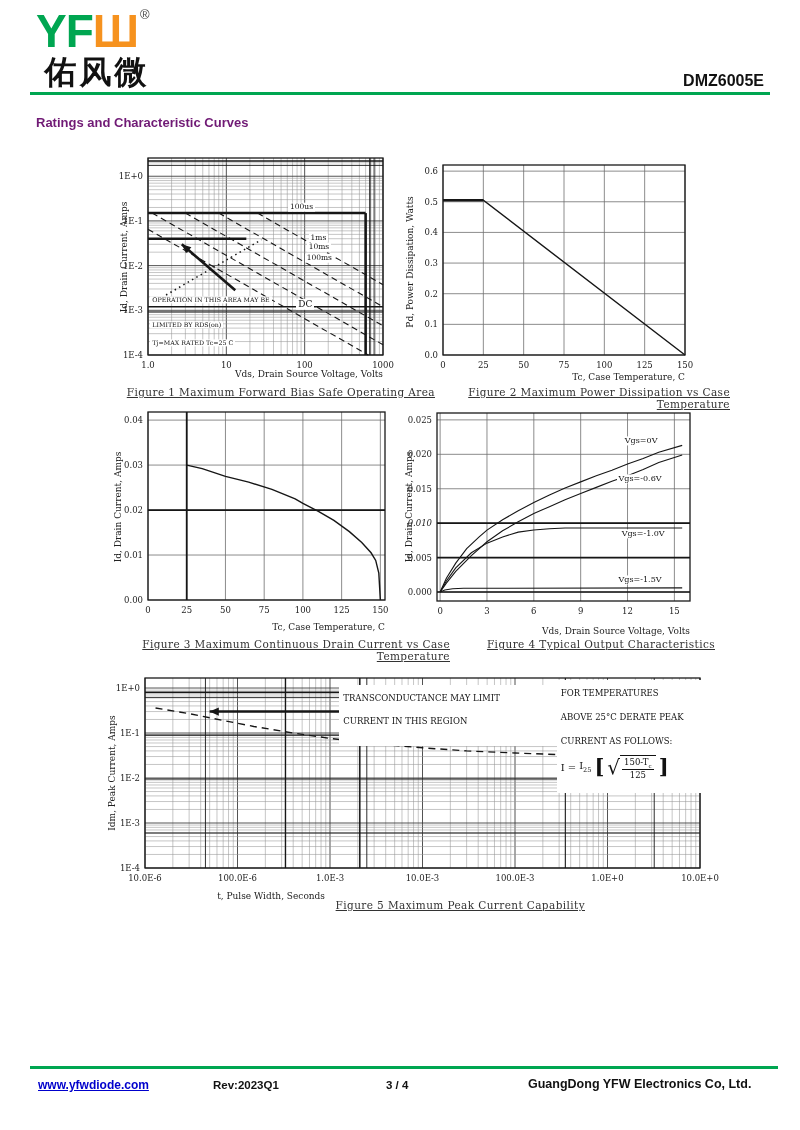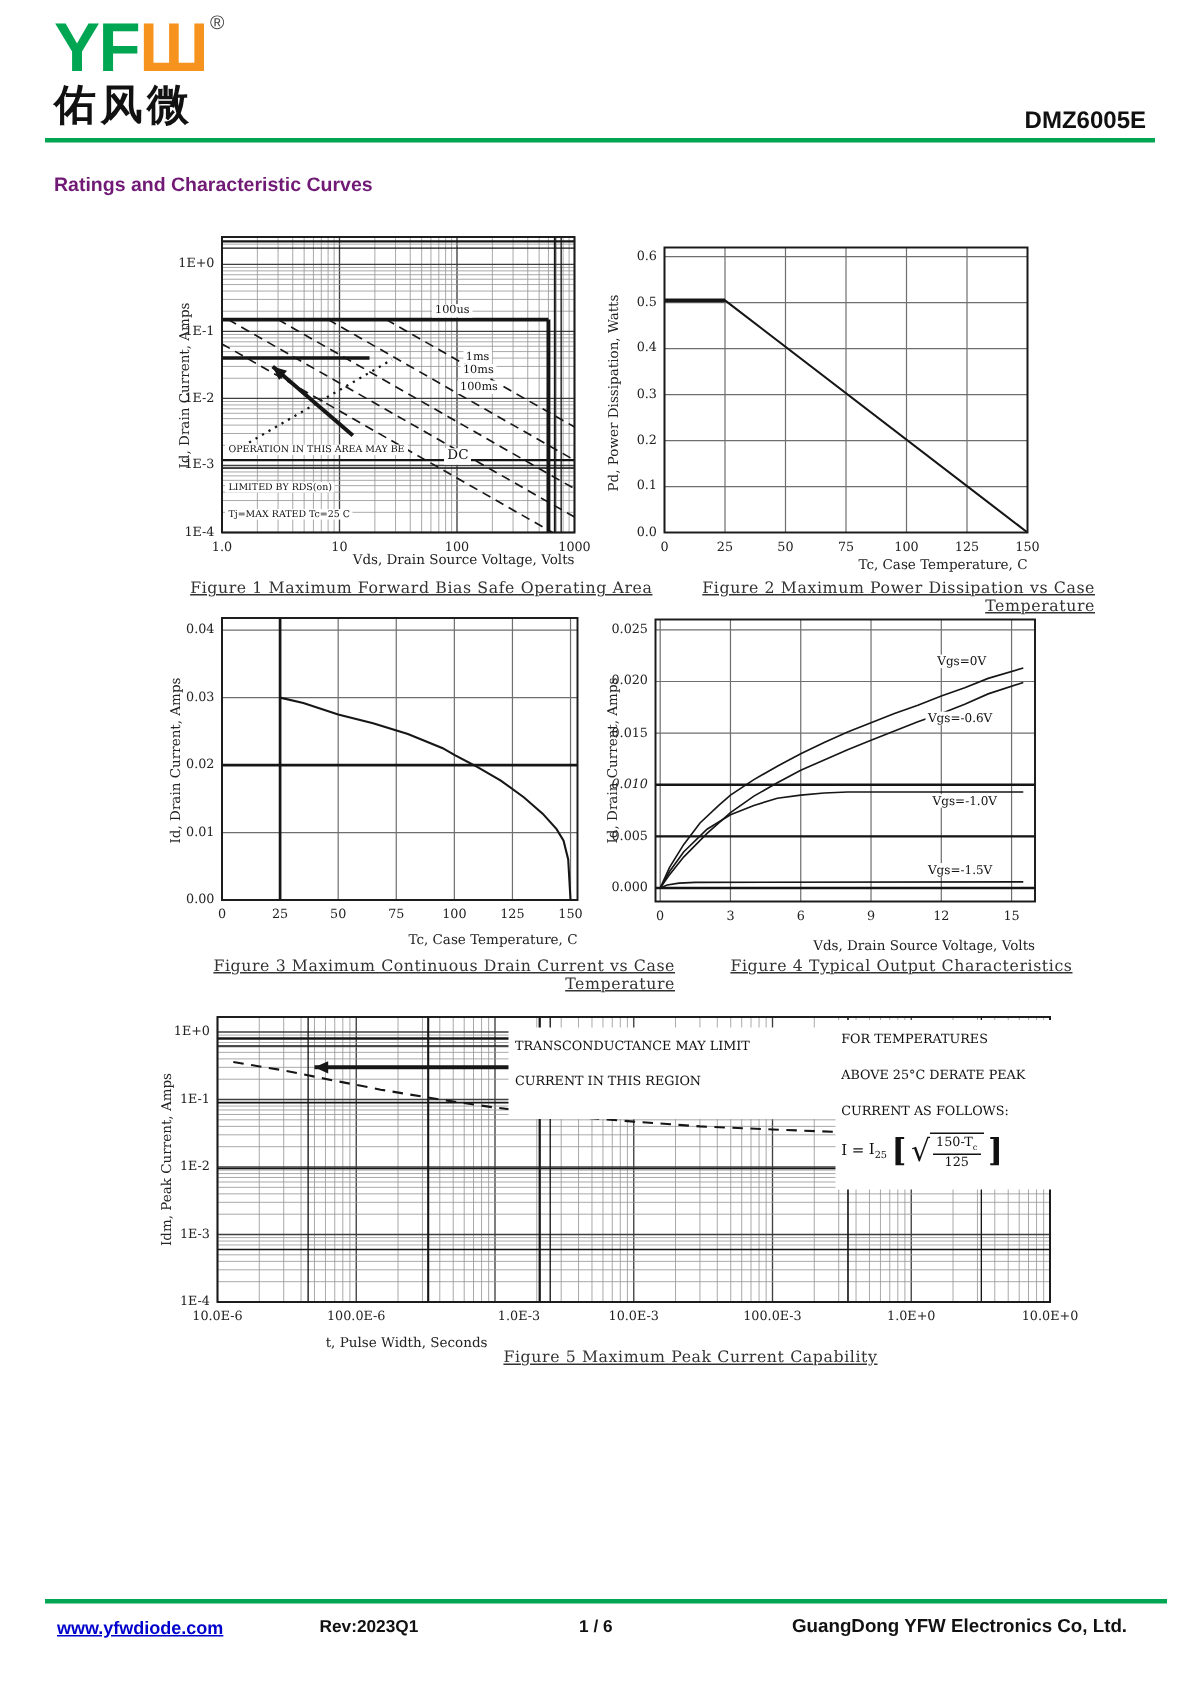--- a/index.html
+++ b/index.html
@@ -3,22 +3,22 @@
 <meta charset="utf-8">
 <style>
   html,body{margin:0;padding:0;background:#fff;}
   #page{position:relative;width:800px;height:1130px;background:#fff;overflow:hidden;
         font-family:"Liberation Sans",sans-serif;color:#111;}
   
   .logo{position:absolute;left:36px;top:8px;line-height:1;}
   .lg-green{font-size:46px;font-weight:800;color:#00a651;letter-spacing:-1px;}
   .lg-orange{font-size:46px;font-weight:800;color:#f6921e;letter-spacing:-1px;}
   .lg-reg{font-size:13px;color:#444;vertical-align:28px;margin-left:2px;}
-  .lg-cjk{font-size:28px;font-weight:800;color:#111;letter-spacing:3px;margin-top:2px;
-          font-family:"DejaVu Sans",sans-serif;}
+  .lg-cjk{font-size:32px;font-weight:800;color:#111;letter-spacing:3px;margin-top:2px;
+          font-family:"DejaVu Sans",sans-serif;text-align:right;}
   .part{position:absolute;right:36px;top:72px;font-size:16px;font-weight:800;color:#111;}
   .rule{position:absolute;background:#00a651;}
   .rule-top{left:30px;top:92px;width:740px;height:3px;}
   .rule-bottom{left:30px;top:1066px;width:748px;height:3px;}
   .section{position:absolute;left:36px;top:99px;font-size:13px;font-weight:700;color:#701a75;margin-top:16px;}
   
   .tick{position:absolute;font:8.5px "DejaVu Serif",serif;color:#222;white-space:nowrap;z-index:2;}
   .plot-label{position:absolute;font:7.5px "DejaVu Serif",serif;color:#111;background:#fff;
               padding:0 2px;white-space:nowrap;line-height:1.15;z-index:2;}
   .axis-title{position:absolute;font:9px "DejaVu Serif",serif;color:#222;text-align:right;z-index:2;}
@@ -72,21 +72,21 @@
   <div class="axis-title" style="left:437px;top:626px;width:253px">Vds, Drain Source Voltage, Volts</div>
   <div class="caption" style="left:415px;top:638px;width:300px">Figure 4  Typical Output Characteristics</div>
 
   <div class="ylabel" style="left:112px;top:773px">Idm, Peak Current, Amps</div>
   <div class="axis-title" style="left:150px;top:891px;width:175px">t, Pulse Width, Seconds</div>
   <div class="caption" style="left:255px;top:899px;width:330px">Figure 5  Maximum Peak Current Capability</div>
 
   <div class="rule rule-bottom"></div>
   <a class="site">www.yfwdiode.com</a>
   <div class="rev">Rev:2023Q1</div>
-  <div class="pageno">1 / 6</div>
+  <div class="pageno">3 / 4</div>
   <div class="company">GuangDong YFW Electronics Co, Ltd.</div>
 
 <svg width="235" height="197" viewBox="148 158 235 197" style="position: absolute; left: 148px; top: 158px; overflow: visible;">
       <rect x="148" y="158" width="235" height="197" fill="#fff"></rect>
       <g>
         <line x1="148" x2="148" y1="158" y2="355" stroke="#3f3f3f" stroke-width="0.9"></line>
         <line x1="171.58068299367852" x2="171.58068299367852" y1="158" y2="355" stroke="#979797" stroke-width="0.55"></line>
         <line x1="185.37449828637355" x2="185.37449828637355" y1="158" y2="355" stroke="#979797" stroke-width="0.55"></line>
         <line x1="195.16136598735704" x2="195.16136598735704" y1="158" y2="355" stroke="#979797" stroke-width="0.55"></line>
         <line x1="202.75265033965482" x2="202.75265033965482" y1="158" y2="355" stroke="#979797" stroke-width="0.55"></line>
@@ -441,21 +441,21 @@
         <polyline points="340.5397600883824,711.5478576620623 209.65472540108175,711.5478576620623" fill="none" stroke="#161616" stroke-width="2.6"></polyline>
         <polygon points="209.65472540108175,711.5478576620623 218.78561480420484,707.4702531314665 218.78561480420484,715.625462192658" fill="#161616"></polygon>
       </g>
       <g>
         <polyline points="155.53976008838242,707.9851186404295 189.13371606156878,713.6067037309213 223.17156870131876,720.4733572719036 253.7884414626505,726.4408091655715 293.1905491978365,733.0158011093995 330,738.3785616976081 374.13371606156875,743.6602953656825 422.5,747.7696704297525 466.6337160615688,750.9210055351041 515,752.979851603963 559.1337160615687,754.6801378102577 623.7884414626506,755.9018458703504 700,756.5425906255957" fill="none" stroke="#161616" stroke-width="1.4" stroke-dasharray="7 5"></polyline>
       </g>
       <rect x="145" y="678" width="555" height="190" fill="none" stroke="#1a1a1a" stroke-width="1.3"></rect>
     </svg>
     <div class="tick" style="left: 145px; top: 873px; transform: translateX(-50%);">10.0E-6</div>
     <div class="tick" style="left: 237.5px; top: 873px; transform: translateX(-50%);">100.0E-6</div>
-    <div class="tick" style="left: 346px; top: 873px; transform: translateX(-50%); text-align: right;">1.0E-3</div>
+    <div class="tick" style="left: 330px; top: 873px; transform: translateX(-50%); text-align: right;">1.0E-3</div>
     <div class="tick" style="left: 422.5px; top: 873px; transform: translateX(-50%);">10.0E-3</div>
     <div class="tick" style="left: 515px; top: 873px; transform: translateX(-50%);">100.0E-3</div>
     <div class="tick" style="left: 607.5px; top: 873px; transform: translateX(-50%);">1.0E+0</div>
     <div class="tick" style="left: 700px; top: 873px; transform: translateX(-50%);">10.0E+0</div>
     <div class="tick" style="left: 140px; top: 688.021px; transform: translate(-100%, -50%);">1E+0</div>
     <div class="tick" style="left: 140px; top: 733.016px; transform: translate(-100%, -50%);">1E-1</div>
     <div class="tick" style="left: 140px; top: 778.011px; transform: translate(-100%, -50%);">1E-2</div>
     <div class="tick" style="left: 140px; top: 823.005px; transform: translate(-100%, -50%);">1E-3</div>
     <div class="tick" style="left: 140px; top: 868px; transform: translate(-100%, -50%);">1E-4</div>
     <div class="anno-box" style="left: 339.25px; top: 684.65px; width: 238.65px; height: 57px; ">

